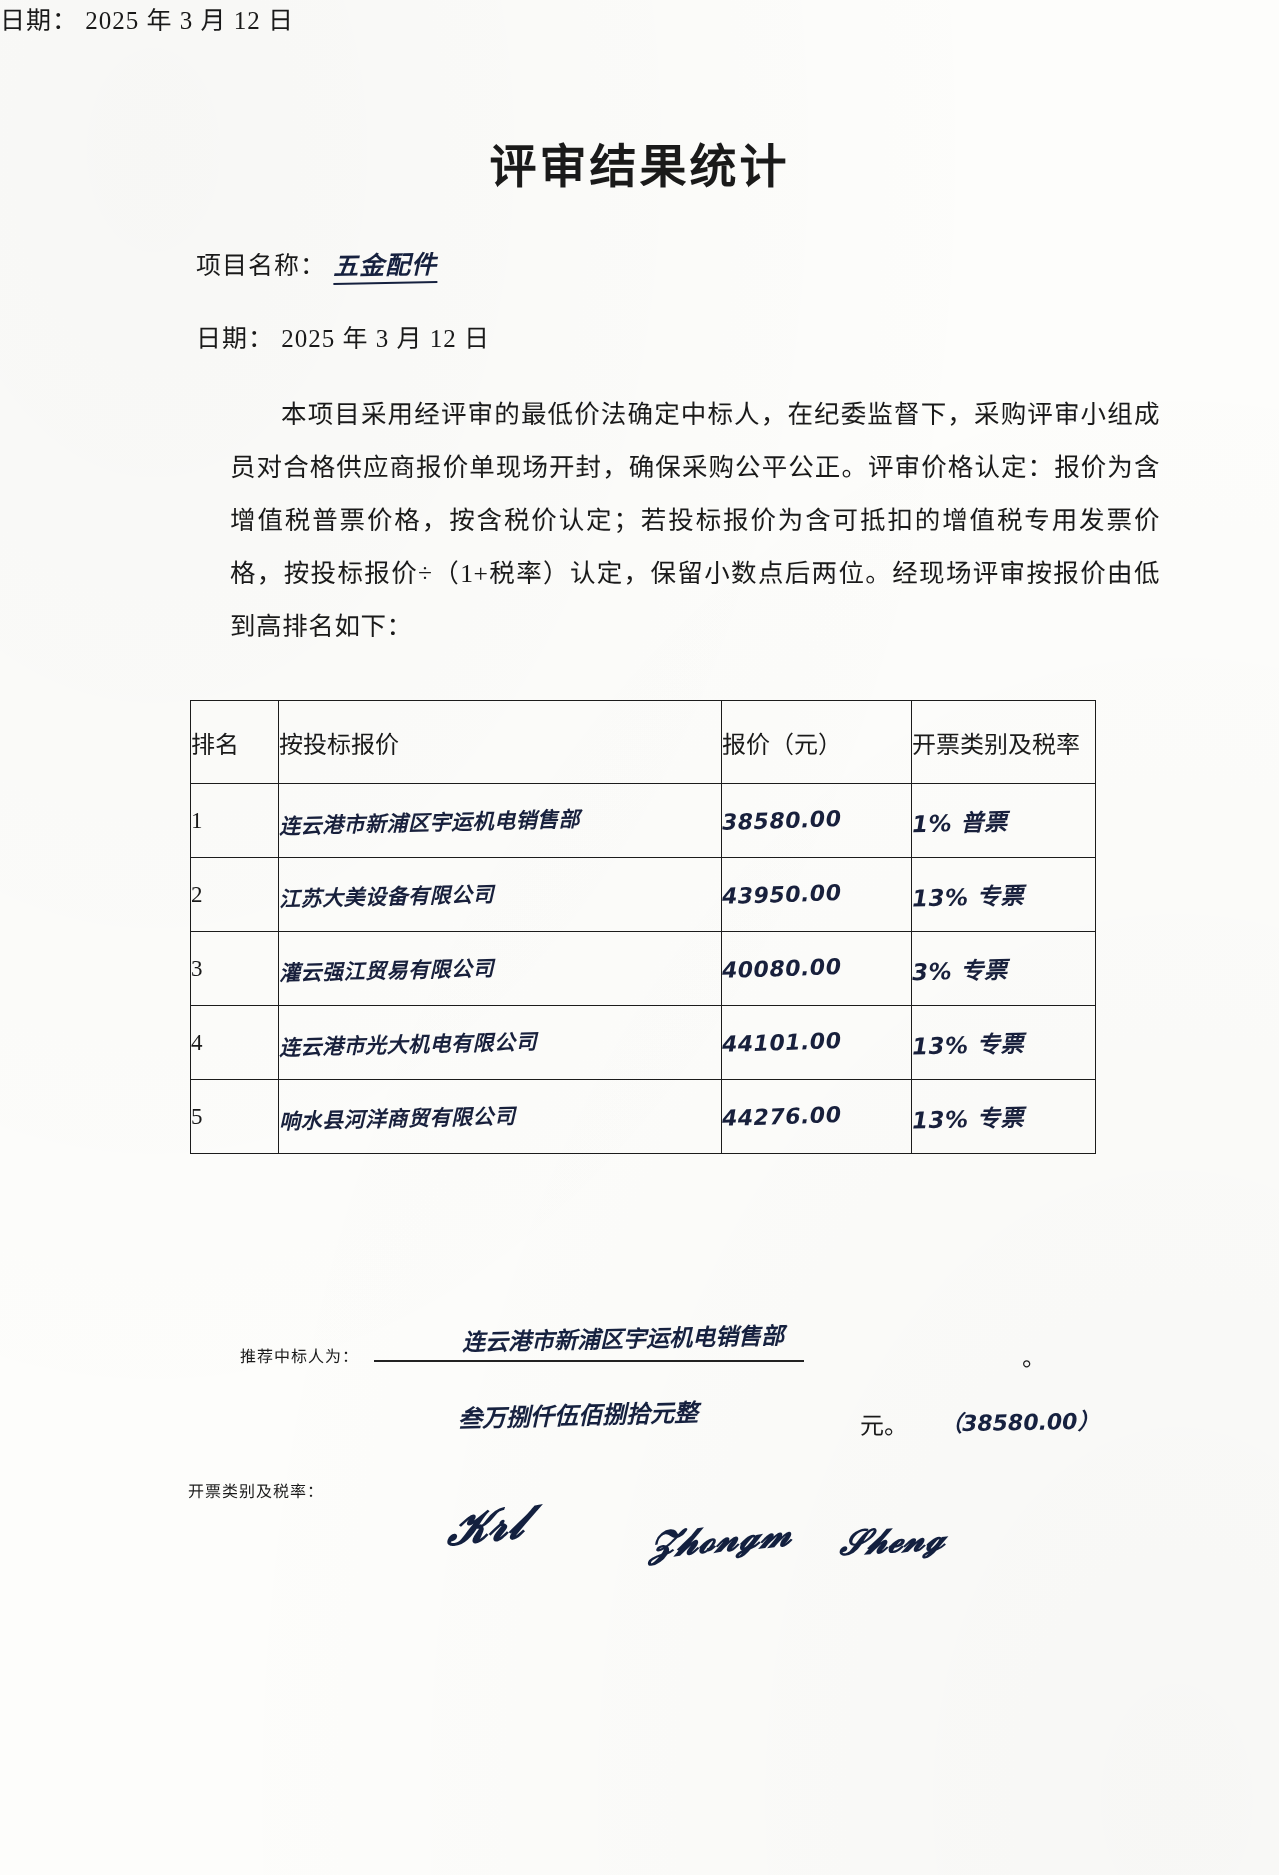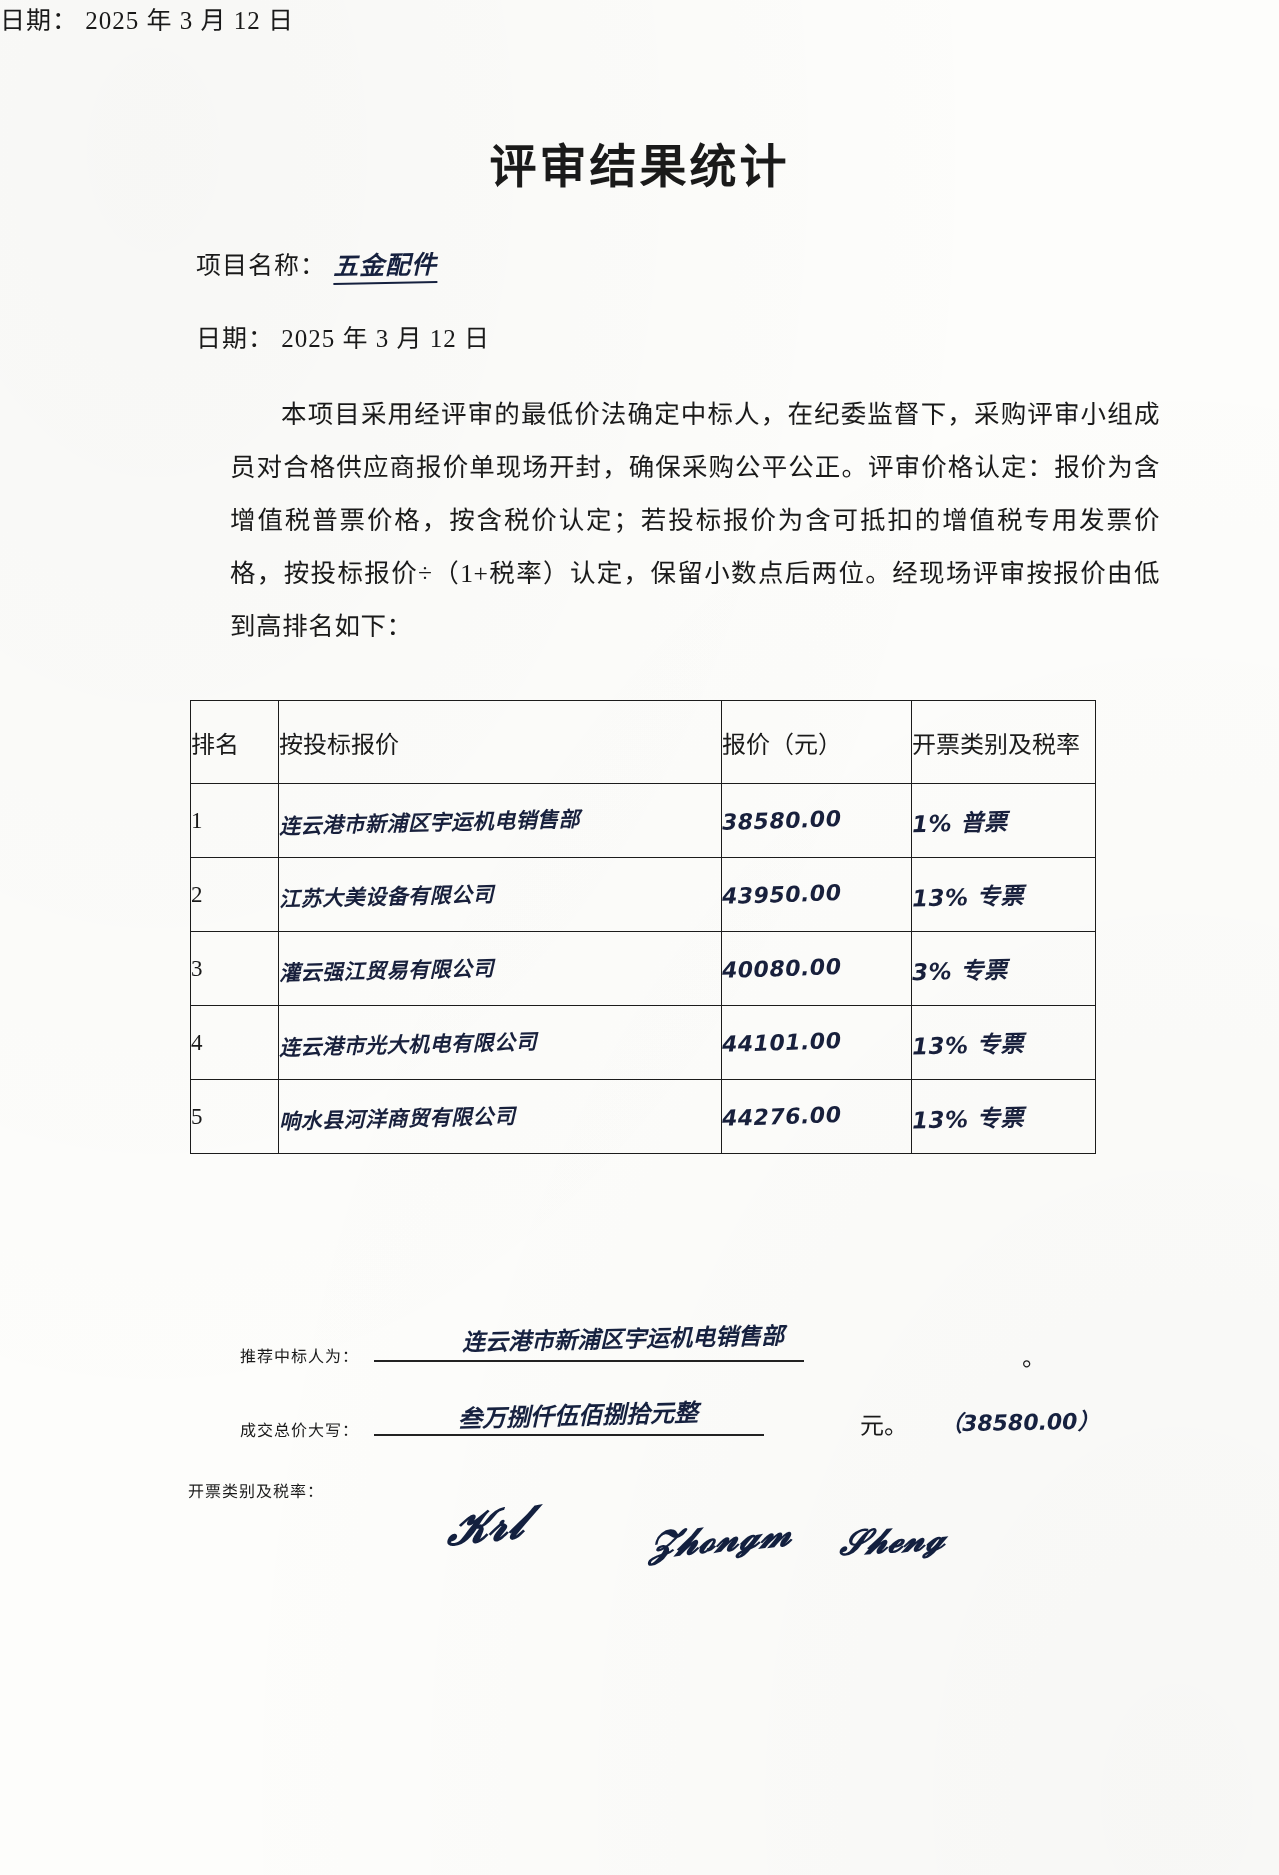--- a/index.html
+++ b/index.html
@@ -228,24 +228,20 @@
     </tbody>
   </table>
 
   <div class="sign-block rec-row">
     <span>推荐中标人为：</span>
     <span class="blank-line rec-line"></span>
   </div>
   <div class="overlay-hand rec-hand">连云港市新浦区宇运机电销售部</div>
   <div class="period">。</div>
 
-  <div class="sign-block total-row">
-    <span>成交总价大写：</span>
-    <span class="blank-line total-line"></span>
-  </div>
   <div class="overlay-hand total-hand">叁万捌仟伍佰捌拾元整</div>
   <div class="yuan-note">元。</div>
   <div class="overlay-hand total-amount">（38580.00）</div>
 
   <div class="sign-block members-row">开票类别及税率：</div>
   <div class="signature sig-1">𝓚𝓻𝓵</div>
   <div class="signature sig-2">𝓩𝓱𝓸𝓷𝓰𝓶</div>
   <div class="signature sig-3">𝓢𝓱𝓮𝓷𝓰</div>
 
   <div class="footer-date">

